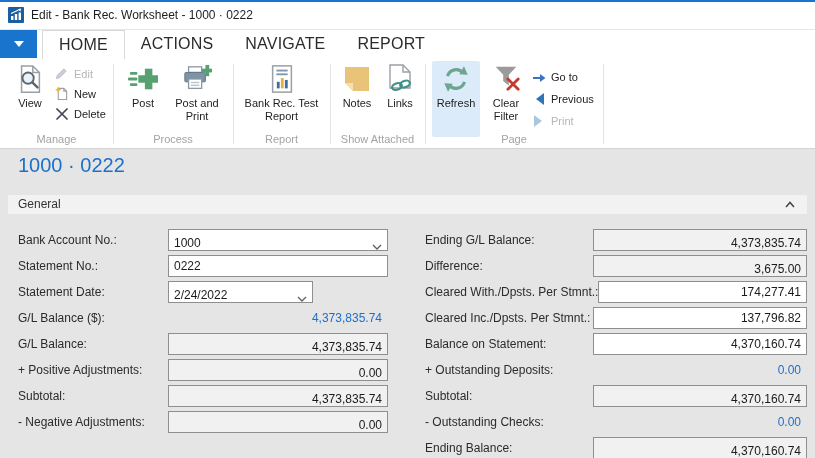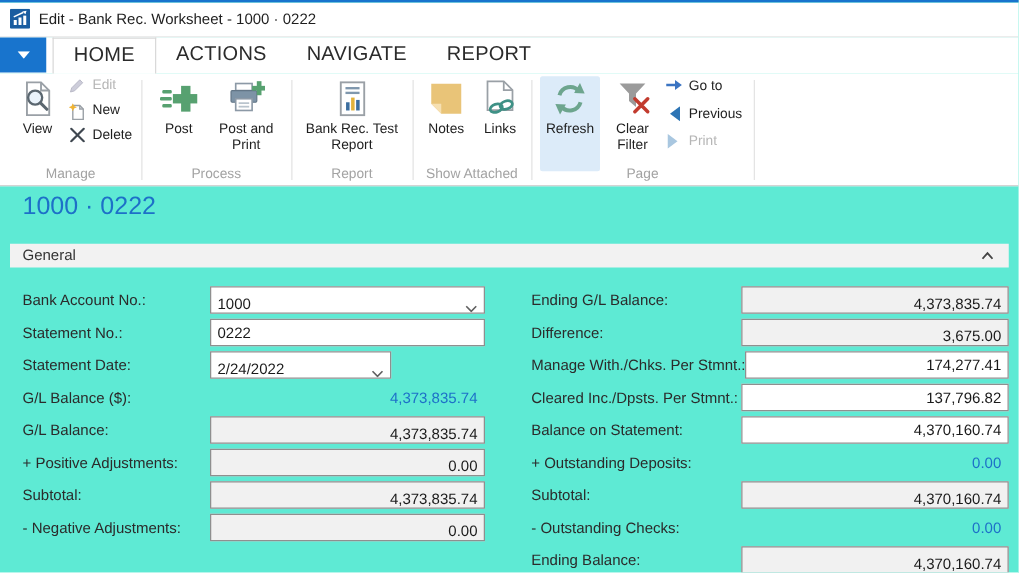--- a/index.html
+++ b/index.html
@@ -1,16 +1,16 @@
 <!DOCTYPE html>
 <html><head>
 <meta charset="utf-8">
 <style>
   html,body{margin:0;padding:0;background:#fff;}
-  .window{position:relative;width:815px;height:458px;background:#5eead4;overflow:hidden;
+  .window{position:relative;width:815px;height:458px;background:#e5e5e5;overflow:hidden;
           font-family:"Liberation Sans",sans-serif;border-top:2px solid #1874cd;box-sizing:border-box;}
   
   .titlebar{position:absolute;top:0;left:0;right:0;height:27px;background:#fff;border-bottom:1px solid #e6e6e6;}
   .appicon{position:absolute;left:8px;top:5px;width:16px;height:16px;display:flex;}
   .wtitle{position:absolute;left:31px;top:0;line-height:27px;font-size:12px;color:#1e1e1e;}
   
   .tabrow{position:absolute;top:28px;left:0;right:0;height:29px;background:#fff;}
   .menubtn{position:absolute;left:0;top:0;width:37px;height:28px;background:#1874cd;display:flex;align-items:center;justify-content:center;cursor:pointer;}
   .tabs{position:absolute;left:42px;top:0;height:29px;display:flex;}
   .tab{height:28px;line-height:28px;padding:0 16px;font-size:16px;color:#2b2b2b;letter-spacing:.2px;cursor:pointer;}
@@ -18,21 +18,21 @@
   
   .ribbon{position:absolute;top:57px;left:0;right:0;height:90px;background:#fff;border-bottom:1px solid #d4d4d4;box-sizing:border-box;}
   .gsep{position:absolute;top:5px;height:80px;width:1px;background:#e4e4e4;}
   .rgroup{position:absolute;top:0;height:100%;}
   .glabel{position:absolute;bottom:3px;left:0;right:0;text-align:center;font-size:11px;color:#a3a3a3;}
   .bigbtn{position:absolute;display:flex;flex-direction:column;align-items:center;padding-top:2px;height:76px;box-sizing:border-box;
           font-size:11px;color:#1e1e1e;text-align:center;line-height:13px;cursor:pointer;border-radius:2px;}
   .bigbtn .bicon{width:32px;height:32px;display:flex;align-items:center;justify-content:center;margin-bottom:2px;}
   .bigbtn.hl{background:#dcebf9;}
   .sstack{position:absolute;}
-  .srow{display:flex;align-items:flex-start;font-size:11px;color:#1e1e1e;gap:5px;cursor:pointer;}
+  .srow{display:flex;align-items:flex-end;font-size:11px;color:#1e1e1e;gap:5px;cursor:pointer;}
   .tight .srow{height:18px;margin-bottom:2px;}
   .pgs .srow{height:20px;margin-bottom:2px;}
   .srow.disabled{color:#b6b6b6;cursor:default;}
   .sicon{width:15px;display:flex;justify-content:center;}
   
   .pagetitle{position:absolute;top:152px;left:18px;font-size:20px;color:#1d70c8;}
   .section{position:absolute;top:193px;left:8px;width:799px;height:19px;background:#f2f2f2;cursor:pointer;}
   .seclabel{position:absolute;left:10px;top:0;line-height:19px;font-size:12px;color:#333;}
   .seccol{position:absolute;right:12px;top:6px;display:flex;}
   
@@ -340,21 +340,21 @@
           <div class="fbox ro num">4,373,835.74</div>
         </div>
       </div>
       <div class="frow">
         <div class="flabel" style="flex: 0 0 168px;">Difference:</div>
         <div class="fctrl">
           <div class="fbox ro num">3,675.00</div>
         </div>
       </div>
       <div class="frow">
-        <div class="flabel" style="flex: 0 0 168px;">Manage With./Chks. Per Stmnt.:</div>
+        <div class="flabel" style="flex: 0 0 168px;">Cleared With./Dpsts. Per Stmnt.:</div>
         <div class="fctrl">
           <input type="text" class="fbox inp num" value="174,277.41" style="">
         </div>
       </div>
       <div class="frow">
         <div class="flabel" style="flex: 0 0 168px;">Cleared Inc./Dpsts. Per Stmnt.:</div>
         <div class="fctrl">
           <input type="text" class="fbox inp num" value="137,796.82" style="">
         </div>
       </div>

